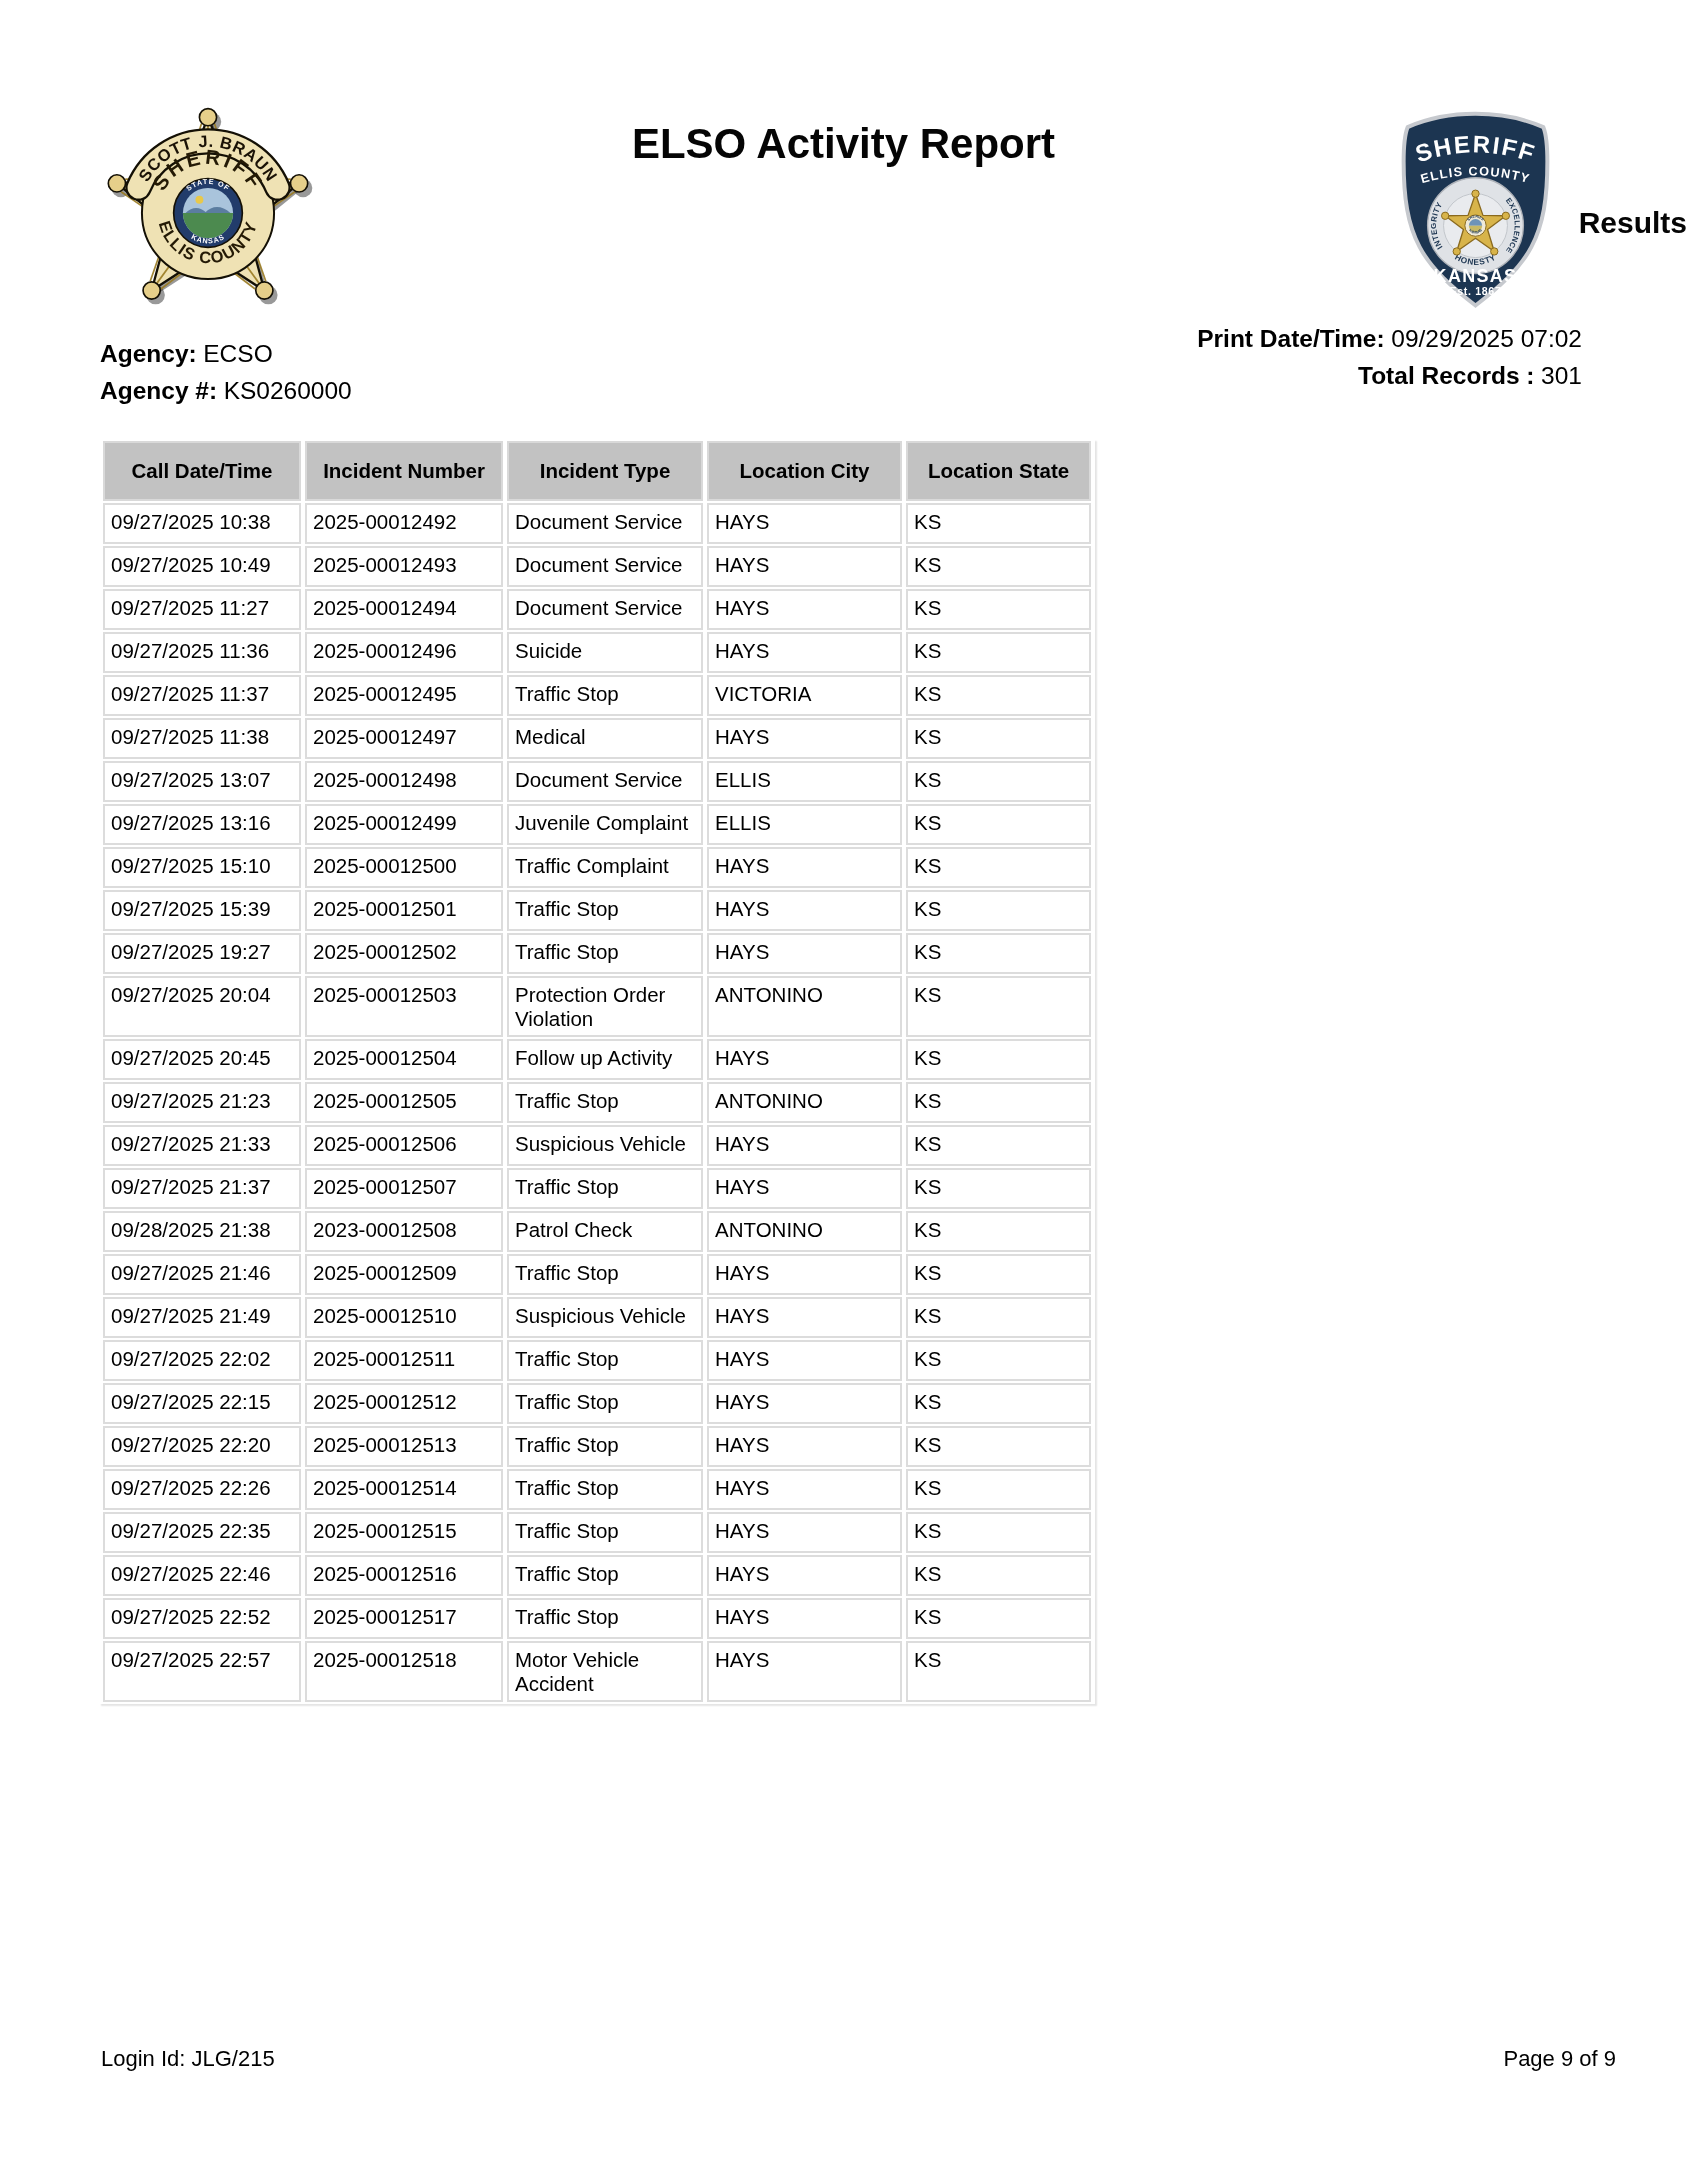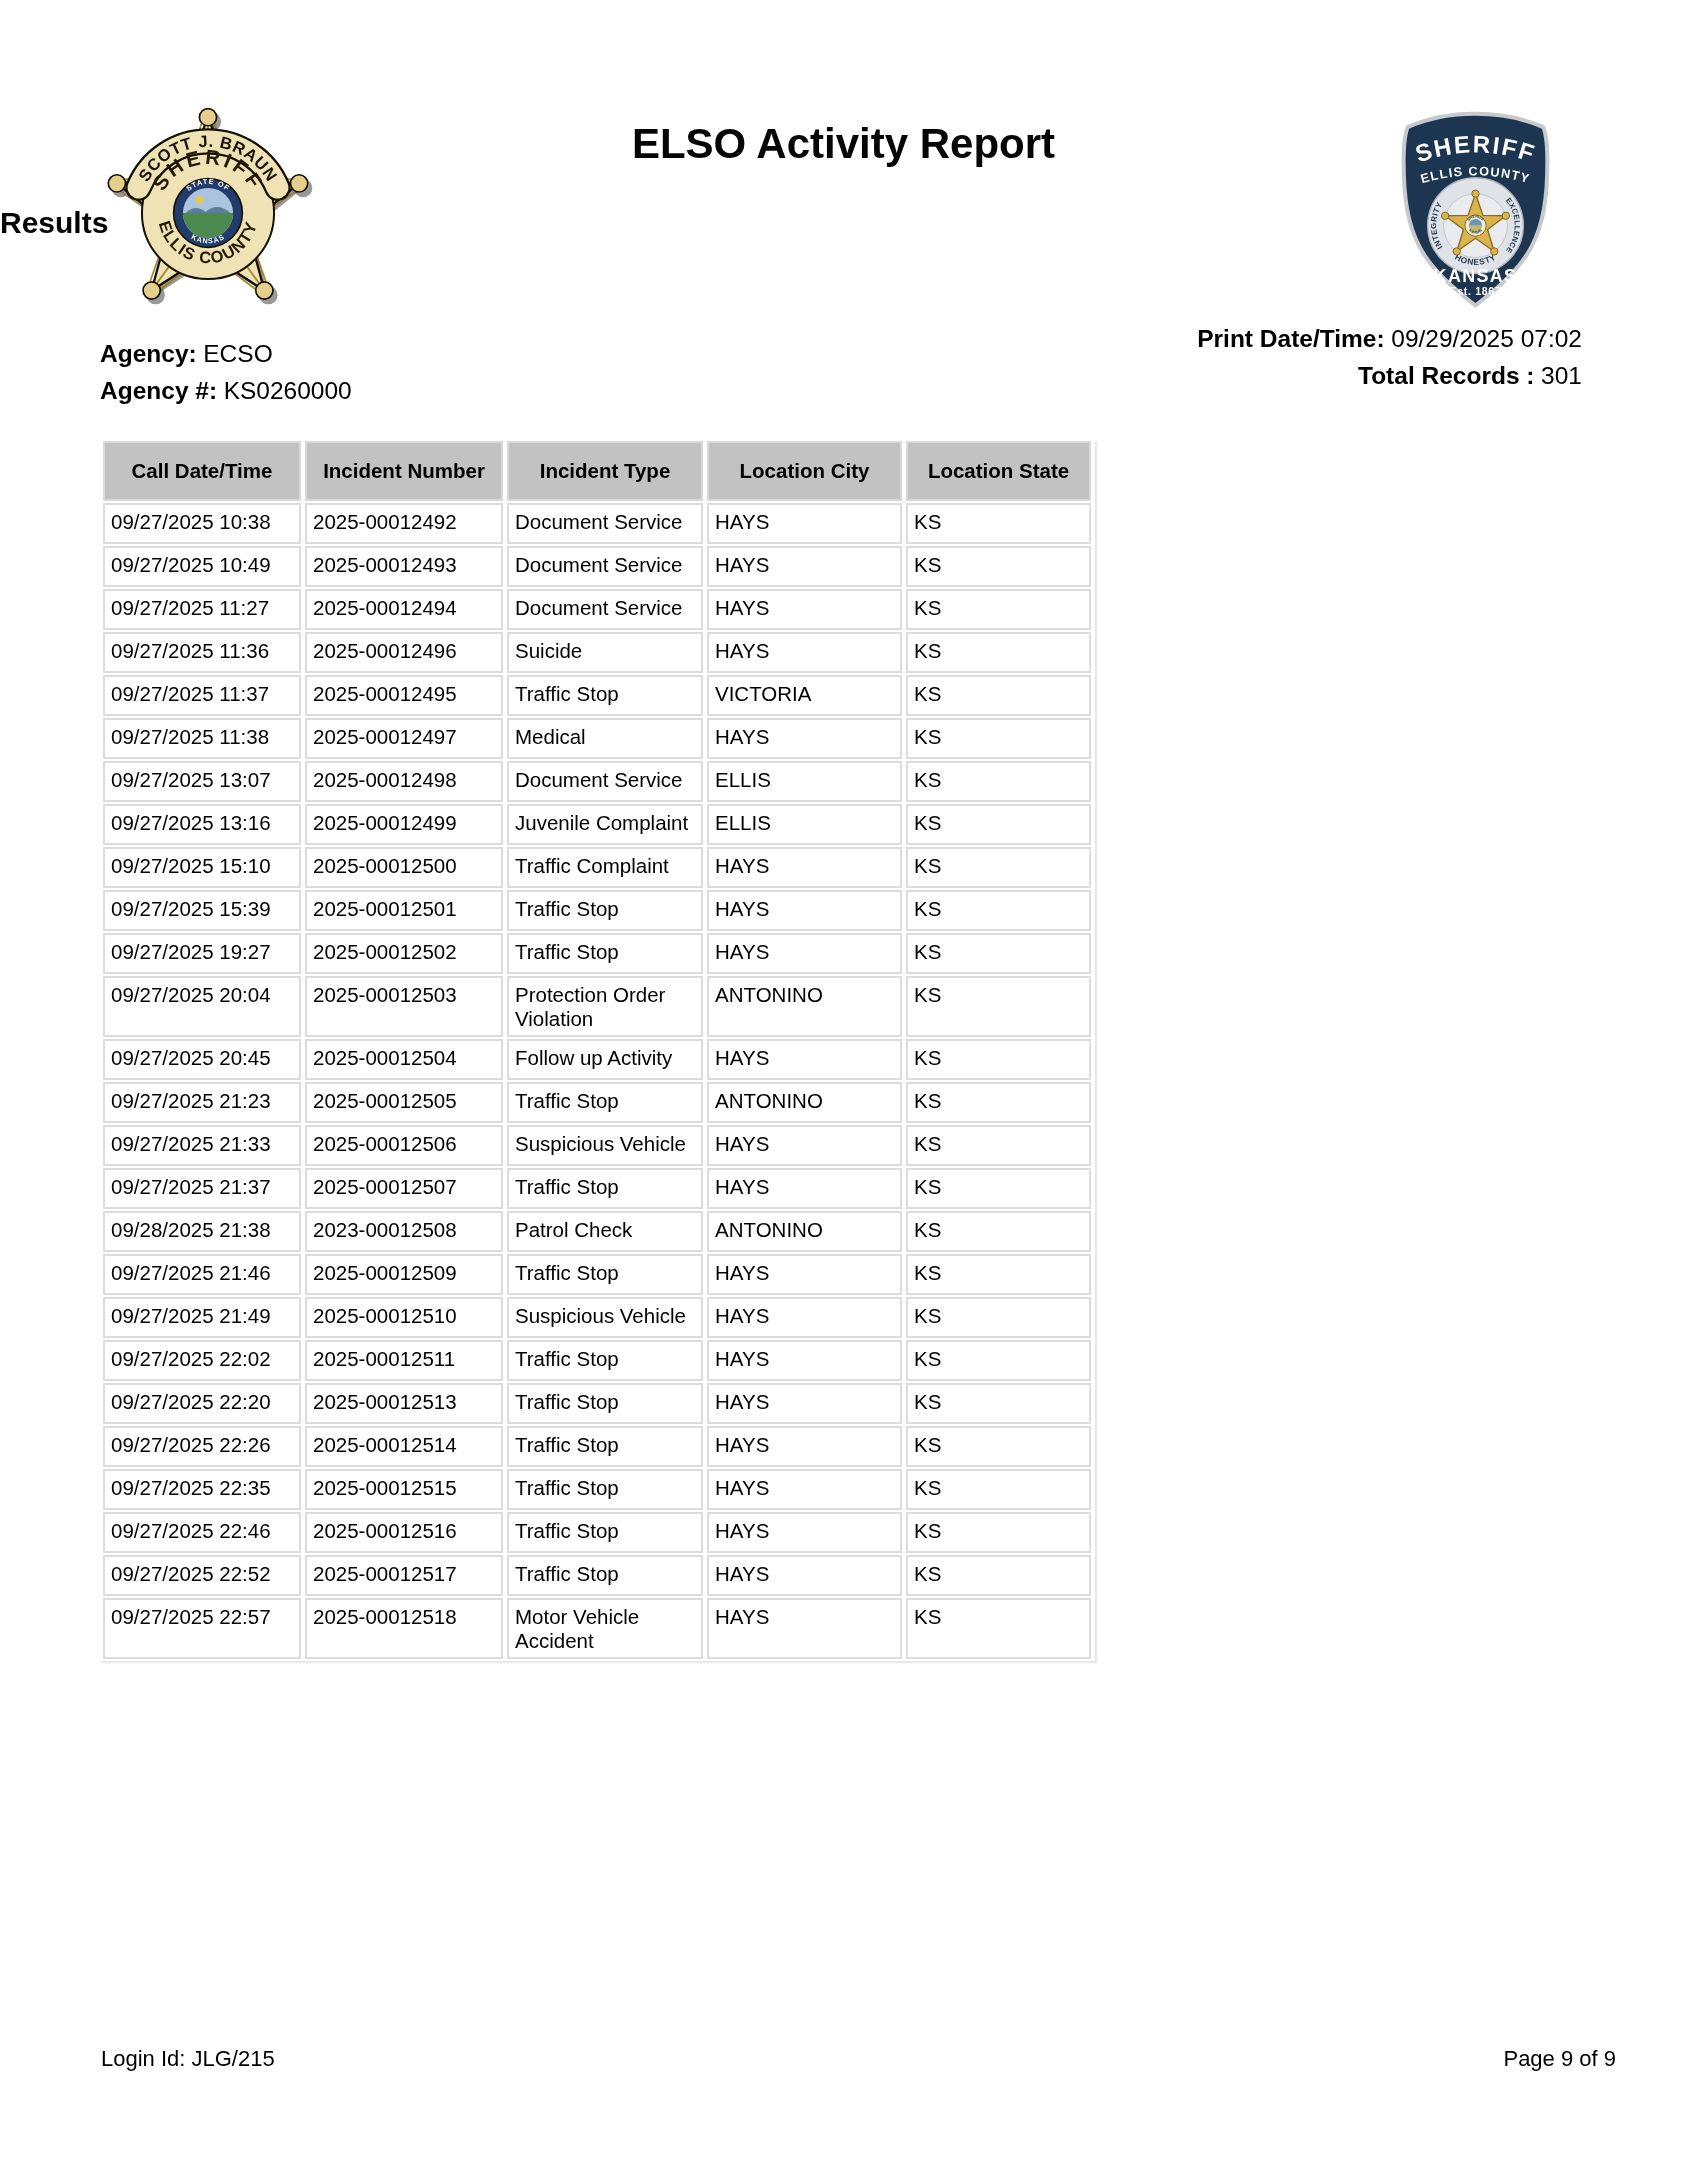--- a/index.html
+++ b/index.html
@@ -10,21 +10,21 @@
     color: #000;
   }
   .page { position: relative; width: 1687px; height: 2183px; background: #fff; overflow: hidden; }
 
   .report-title {
     position: absolute; left: 0; top: 120px; width: 1687px;
     text-align: center; font-size: 42px; font-weight: bold; color: #050505;
   }
   .report-subtitle {
     position: absolute; left: 0; top: 206px; width: 1687px;
-    text-align: left; font-size: 30px; font-weight: bold; color: #050505;
+    text-align: right; font-size: 30px; font-weight: bold; color: #050505;
   }
 
   .star-badge { position: absolute; left: 99px; top: 101px; width: 218px; height: 220px; }
   .patch { position: absolute; left: 1389px; top: 97px; width: 173px; height: 216px; }
 
   .agency-block { position: absolute; left: 100px; top: 335px; font-size: 24.5px; line-height: 37px; }
   .agency-block .lbl { font-weight: bold; margin-right: 6.6px; margin-top: 37px; }
   .print-block { position: absolute; right: 105px; top: 320px; font-size: 24.5px; line-height: 37px; text-align: right; }
   .print-block .lbl { font-weight: bold; margin-right: 6.6px; }
 
@@ -367,20 +367,27 @@
           <td>KS</td>
         </tr>
         <tr>
           <td>09/27/2025 22:02</td>
           <td>2025-00012511</td>
           <td>Traffic Stop</td>
           <td>HAYS</td>
           <td>KS</td>
         </tr>
         <tr>
+          <td>09/27/2025 22:15</td>
+          <td>2025-00012512</td>
+          <td>Traffic Stop</td>
+          <td>HAYS</td>
+          <td>KS</td>
+        </tr>
+        <tr>
           <td>09/27/2025 22:20</td>
           <td>2025-00012513</td>
           <td>Traffic Stop</td>
           <td>HAYS</td>
           <td>KS</td>
         </tr>
         <tr>
           <td>09/27/2025 22:26</td>
           <td>2025-00012514</td>
           <td>Traffic Stop</td>

